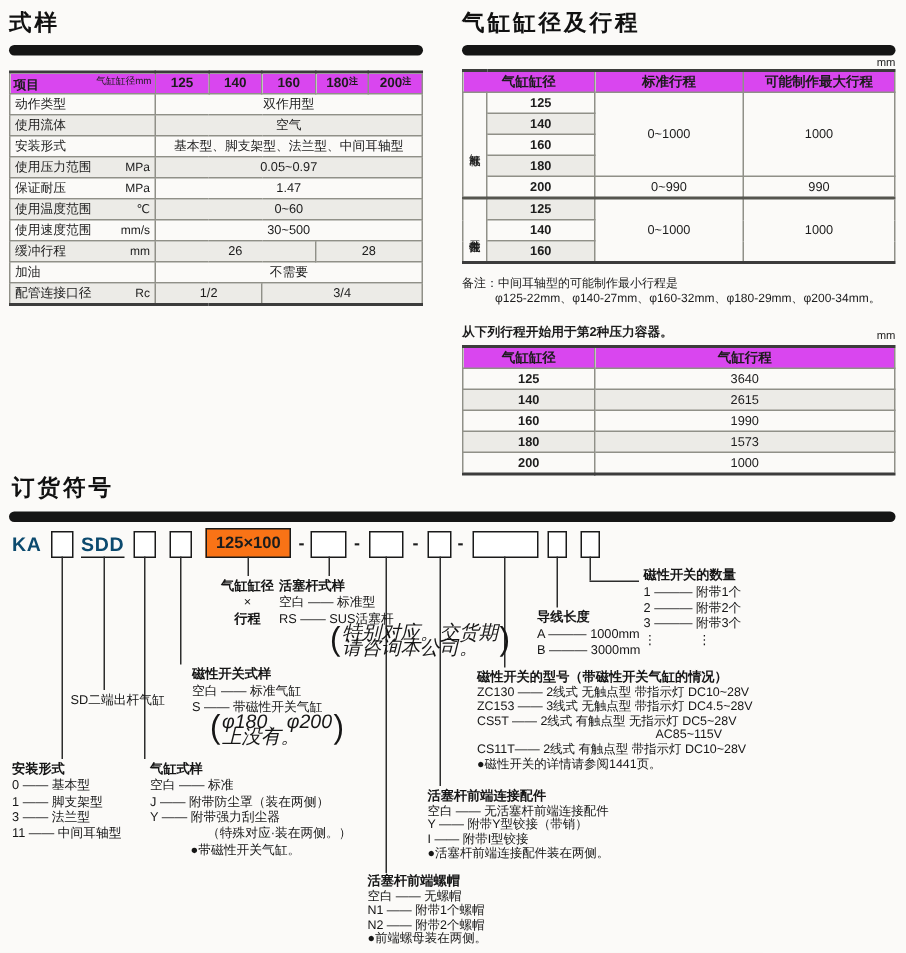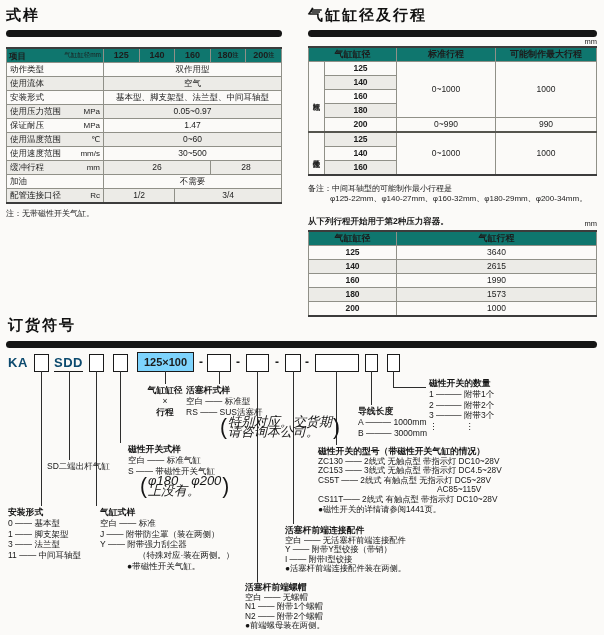--- a/index.html
+++ b/index.html
@@ -7,21 +7,21 @@
   #page{position:relative;width:604px;height:635px;background:#fbfaf8;overflow:hidden;}
   .sec{position:absolute;}
   .h1{font-size:15px;font-weight:bold;letter-spacing:2px;color:#111;}
   .hbar{height:7px;background:#151515;border-radius:4px;margin-top:5px;}
   .mmlab{font-size:7.5px;text-align:right;height:9px;line-height:9px;color:#222;}
   table{border-collapse:collapse;table-layout:fixed;width:100%;}
   td,th{font-size:8.5px;padding:0 2px;border:1px solid #909088;overflow:hidden;white-space:nowrap;}
   .spec td,.spec th,.st td,.st th,.pt td,.pt th{height:13px;line-height:11px;}
   .spec{border-top:2px solid #3c3c3c;border-bottom:2px solid #3c3c3c;}
   .st,.pt{border-top:2px solid #3c3c3c;border-bottom:2px solid #3c3c3c;}
-  tr.hd td,tr.hd th{background:#0f766e;font-weight:bold;font-size:9px;margin-top:24px;}
+  tr.hd td,tr.hd th{background:#d946ef;font-weight:bold;font-size:9px;margin-top:24px;}
   .shade{background:#ecebe7;}
   .cc{text-align:center;}
   .num{font-weight:bold;text-align:center;}
   .lb{padding:0 3px;}
   .lb .lwrap{display:flex;justify-content:space-between;align-items:center;}
   .un{font-size:8px;}
   sup{font-size:6px;vertical-align:top;}
   .corner{position:relative;padding:0;background:
     linear-gradient(to bottom right,rgba(0,0,0,0) 48.5%,#70706a 48.5%,#70706a 51.5%,rgba(0,0,0,0) 51.5%),#d7d6d2;}
   .c-tr{position:absolute;top:0;right:2px;font-size:6.5px;font-weight:normal;}
@@ -31,21 +31,21 @@
   .gsep{border-top:2px solid #55554f;}
   .rmk{font-size:8px;line-height:9.5px;margin-top:8px;}
   .rmk .ind{padding-left:22px;}
   .t2row{display:flex;justify-content:space-between;align-items:flex-end;margin-top:13px;margin-bottom:2px;}
   .t2t{font-size:8.5px;font-weight:bold;}
   .t2mm{font-size:7.5px;}
   
   .kbox{position:absolute;height:16px;border:1.5px solid #1a1a1a;background:#fff;}
   .codetxt{position:absolute;font-size:13px;font-weight:bold;letter-spacing:0.5px;color:#0c4a6e;}
   .uline{border-bottom:1.5px solid #1a1a1a;padding-bottom:1px;}
-  .borebox{position:absolute;border:1.5px solid #1a1a1a;background:#7dd3fc;font-size:11px;font-weight:bold;text-align:center;line-height:18px;}
+  .borebox{position:absolute;border:1.5px solid #1a1a1a;background:#f97316;font-size:11px;font-weight:bold;text-align:center;line-height:18px;}
   .dash{position:absolute;font-size:12px;font-weight:bold;}
   .vl{position:absolute;width:1px;background:#2d2d2d;}
   .hl{position:absolute;height:1px;background:#2d2d2d;}
   .ob{position:absolute;font-size:8.5px;line-height:10.8px;color:#161616;white-space:nowrap;}
   .ob .bt{font-weight:bold;font-size:8.8px;}
   .ob .ind1{padding-left:38px;}
   .ob .ind2{padding-left:27px;}
   .ob .indac{padding-left:119px;}
   .ob.small{line-height:9.6px;font-size:8.3px;}
   .prow{display:flex;align-items:center;}
@@ -170,21 +170,20 @@
               <div class="lwrap">
                 <span>配管连接口径</span>
                 <span class="un">Rc</span>
               </div>
             </td>
         <td colspan="2" class="cc">1/2</td>
         <td colspan="3" class="cc">3/4</td>
           </tr>
     </tbody>
       </table>
-    <div class="fnote">注：无带磁性开关气缸。</div>
   </div>
 
   <div class="sec" style="left:308px;top:6px;width:289px">
     <div class="h1">气缸缸径及行程</div>
     <div class="hbar"></div>
     <div class="mmlab">mm</div>
     <table class="st">
       <colgroup>
           <col style="width:16px">
           <col style="width:72px">

